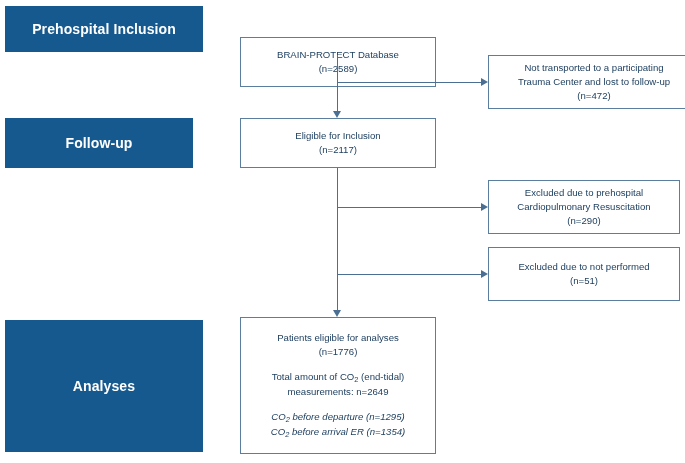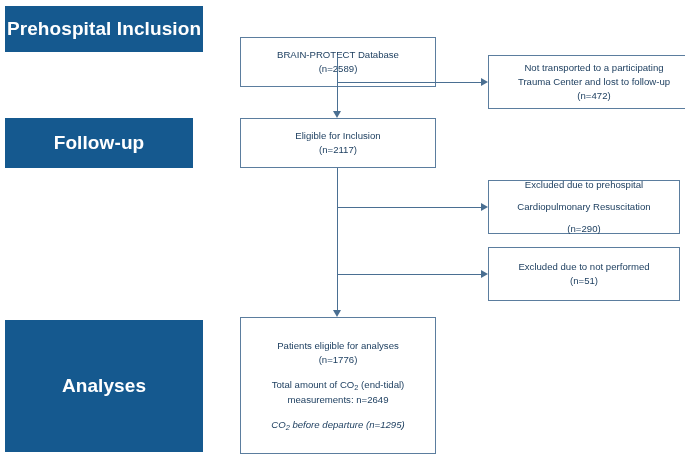--- a/index.html
+++ b/index.html
@@ -16,21 +16,21 @@
     height: 463px;
     background: #ffffff;
     overflow: hidden;
   }
 
   
   .stage-label {
     position: absolute;
     background: #15598f;
     color: #ffffff;
-    font-size: 19px;
+    font-size: 14px;
     font-weight: bold;
     letter-spacing: .1px;
     display: flex;
     align-items: center;
     justify-content: center;
     text-align: left;
     box-sizing: border-box;
   }
 
   
@@ -107,29 +107,30 @@
   </div>
 
   <div class="node" style="left:240px; top:317px; width:196px; height:137px;">
     <span class="line">Patients eligible for analyses</span>
     <span class="line">(n=1776)</span>
     <span class="gap"></span>
     <span class="line"><span>Total amount of CO</span><sub>2</sub><span> (end-tidal)</span></span>
     <span class="line">measurements: n=2649</span>
     <span class="gap"></span>
     <span class="line ital"><span>CO</span><sub>2</sub><span> before departure (n=1295)</span></span>
+    <span class="line ital"><span>CO</span><sub>2</sub><span> before arrival ER (n=1354)</span></span>
   </div>
 
   <div class="node" style="left:488px; top:55px; width:212px; height:54px;">
     <span class="line">Not transported to a participating</span>
     <span class="line">Trauma Center and lost to follow-up</span>
     <span class="line">(n=472)</span>
   </div>
 
-  <div class="node" style="left:488px; top:180px; width:192px; height:54px;gap:8px;">
+  <div class="node" style="left:488px; top:180px; width:192px; height:54px;">
     <span class="line">Excluded due to prehospital</span>
     <span class="line">Cardiopulmonary Resuscitation</span>
     <span class="line">(n=290)</span>
   </div>
 
   <div class="node" style="left:488px; top:247px; width:192px; height:54px;">
     <span class="line">Excluded due to not performed</span>
     <span class="line">(n=51)</span>
   </div>
 

